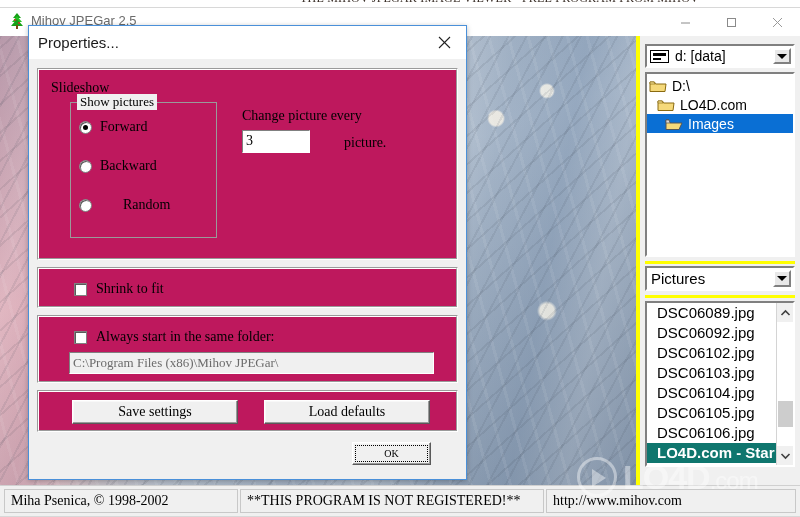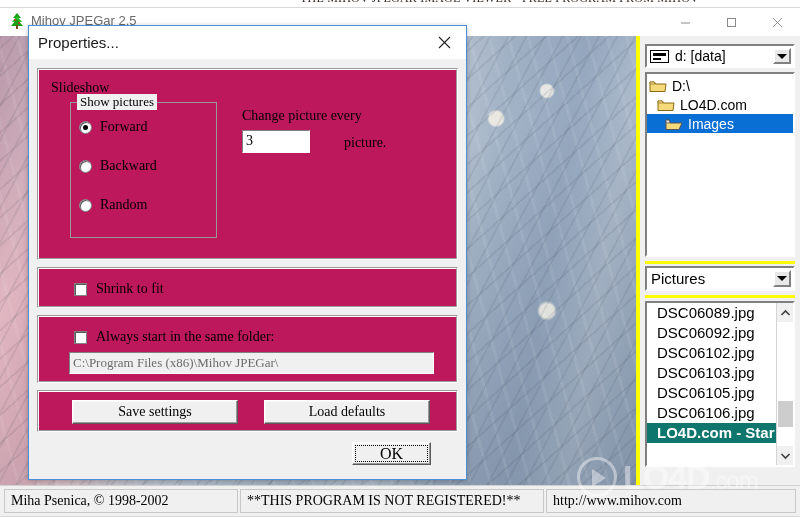--- a/index.html
+++ b/index.html
@@ -280,21 +280,21 @@
     font-family: "Liberation Serif", serif;
   }
   .radio-row {
     position: absolute; left: 8px;
     display: flex; align-items: center;
     font-size: 14px; color: #000;
     font-family: "Liberation Serif", serif;
   }
   .radio-row.r1 { top: 16px; }
   .radio-row.r2 { top: 55px; }
-  .radio-row.r3 { top: 94px; }
+  .radio-row.r3 { top: 94px; gap: 23px; }
   .radio {
     width: 13px; height: 13px; border-radius: 50%;
     background: #ffffff;
     border: 1px solid #808080;
     box-shadow: inset 1px 1px 0 #5a5a5a, inset -1px -1px 0 #ffffff;
     margin-right: 8px; flex: none; position: relative;
   }
   .radio.checked::after {
     content: ""; position: absolute; left: 3px; top: 3px;
     width: 5px; height: 5px; border-radius: 50%; background: #000;
@@ -365,21 +365,21 @@
 
   .ok-area { position: relative; height: 44px; }
   .btn-ok {
     position: absolute; right: 27px; top: 10px;
     width: 79px; height: 23px;
     background: #f0f0f0;
     border: 1px solid;
     border-color: #ffffff #5a5a5a #5a5a5a #ffffff;
     box-shadow: inset -1px -1px 0 #9a9a9a, inset 1px 1px 0 #f8f8f8;
     display: flex; align-items: center; justify-content: center;
-    font-size: 16px; color: #000;
+    font-size: 10px; color: #000;
     font-family: "Liberation Serif", serif;
   }
   .btn-ok::before {
     content: ""; position: absolute; left: 2px; top: 2px; right: 2px; bottom: 2px;
     border: 1px dotted #000;
   }
 
   
   .watermark {
     position: absolute; right: 8px; bottom: 8px;
@@ -501,20 +501,21 @@
         </div>
 
         <div class="yellow-sep"></div>
 
         <div class="file-box">
           <div class="file-list">
             <div class="file-item">DSC06089.jpg</div>
             <div class="file-item">DSC06092.jpg</div>
             <div class="file-item">DSC06102.jpg</div>
             <div class="file-item">DSC06103.jpg</div>
+            <div class="file-item">DSC06104.jpg</div>
             <div class="file-item">DSC06105.jpg</div>
             <div class="file-item">DSC06106.jpg</div>
             <div class="file-item selected">LO4D.com - Star F</div>
           </div>
           <div class="vscroll">
             <div class="scroll-btn up">
               <svg width="11" height="8" viewBox="0 0 11 8">
                   <path d="M1.5 6 L5.5 2 L9.5 6" fill="none" stroke="#404040" stroke-width="1.6"></path>
                 </svg>
             </div>

